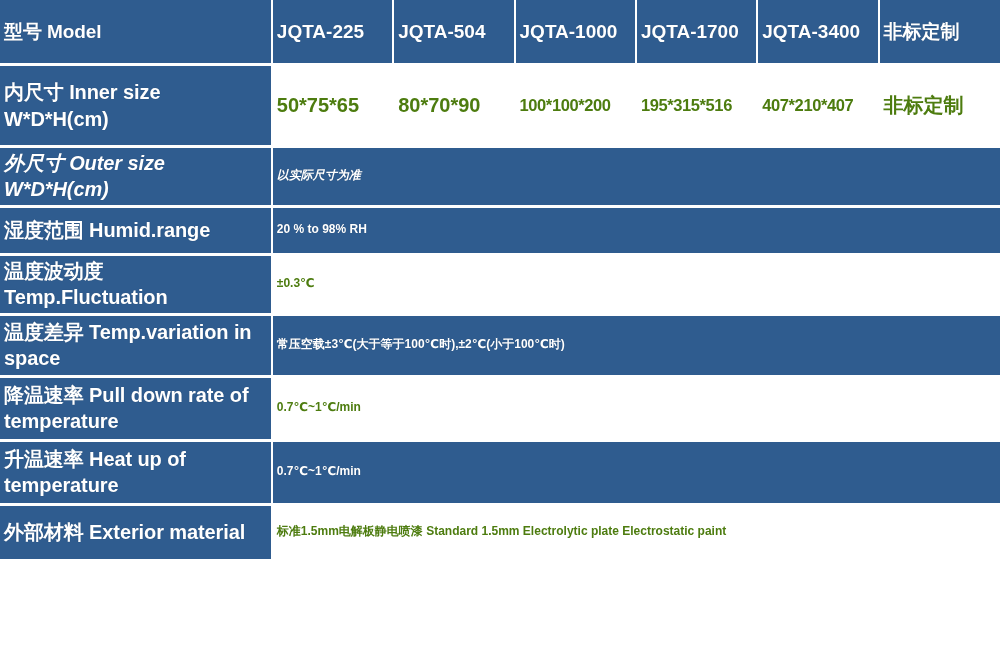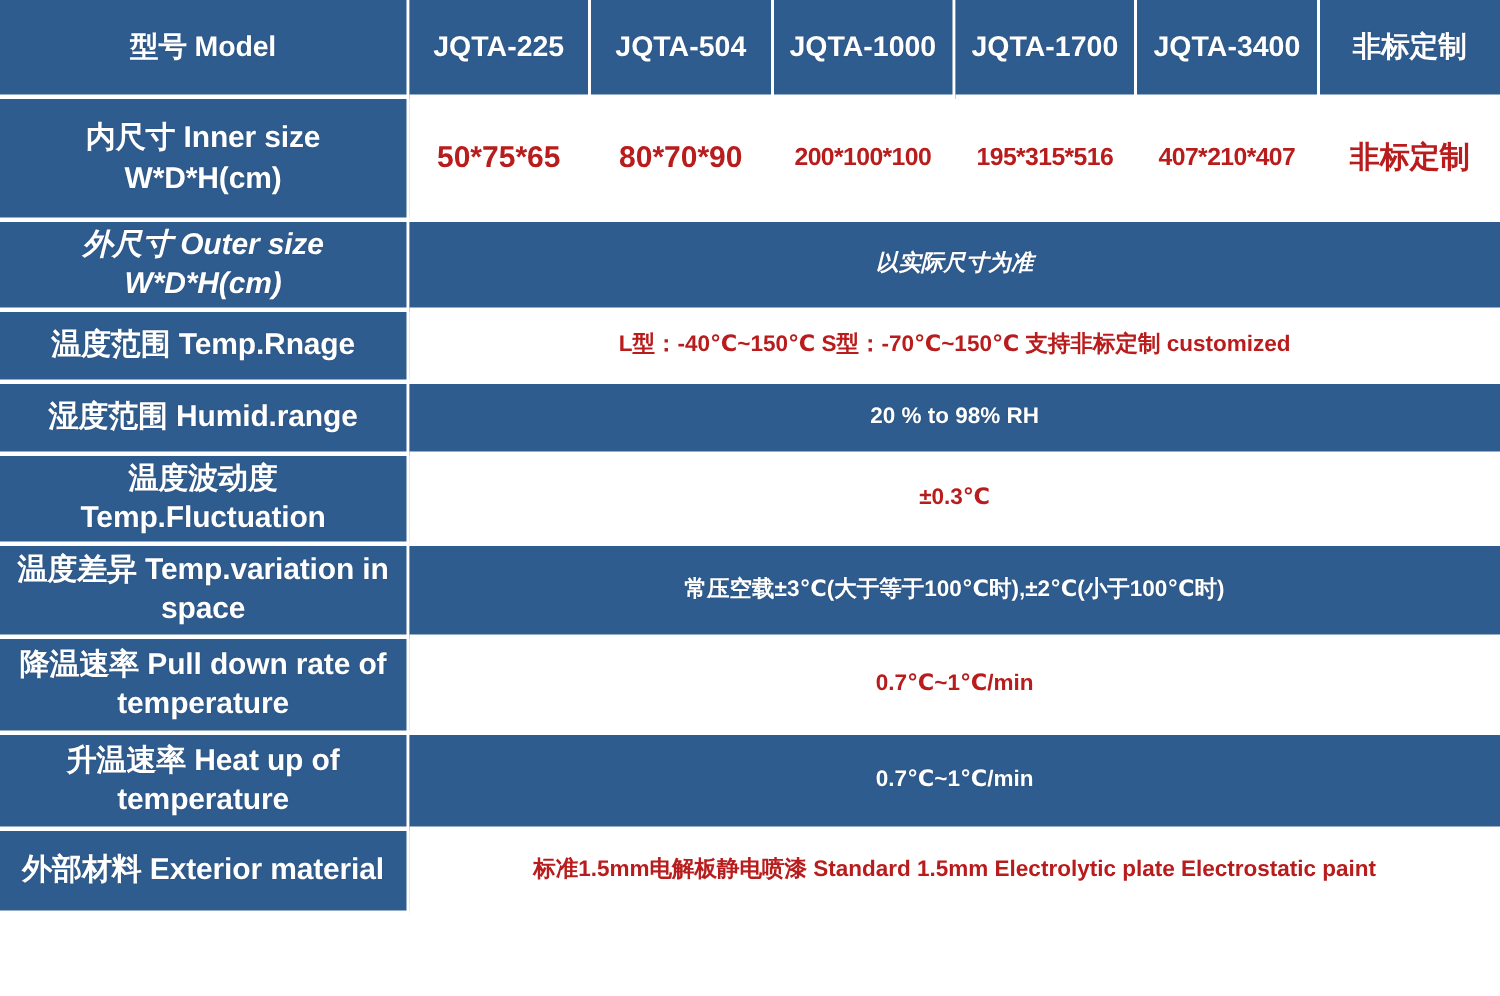--- a/index.html
+++ b/index.html
@@ -17,59 +17,58 @@
 
   #spec-table {
     width: 1000px;
     border-collapse: separate;
     border-spacing: 0;
     table-layout: fixed;
   }
 
   #spec-table td {
     padding: 2px 4px;
-    text-align: center;
     vertical-align: middle;
     font-weight: bold;
     line-height: 1.32;
     box-sizing: border-box;
     border-right: 2px solid #ffffff;
     border-bottom: 3px solid #ffffff;
     overflow: hidden;
   }
 
   
   .c-blue {
     background: #2F5C8F;
     color: #ffffff;
     text-shadow: 0 0 1px rgba(0,0,0,0.25);
   }
   .c-white {
     background: #ffffff;
-    color: #b91c1c;
+    color: #4d7c0f;
   }
 
   
   .label-col {
     width: 272px;
     font-size: 17px;
     letter-spacing: -0.1px;
   }
 
   
   .model-col { width: 121px; }
 
   
   .custom-col { width: 120px; }
 
   
   .f-head   { font-size: 19px; }
   .f-val    { font-size: 20px; }
   .f-valsm  { font-size: 16.5px; letter-spacing: -0.4px; }
-  .f-wide   { font-size: 15px; }
+  .f-wide   { font-size: 12px; }
 
   
   .r-head    { height: 66px; }
   .r-inner   { height: 82px; }
   .r-outer   { height: 48px; font-style: italic; }
   .r-cap     { height: 48px; }
   .r-temp    { height: 48px; }
   .r-humid   { height: 48px; }
   .r-fluct   { height: 48px; }
   .r-var     { height: 62px; }
@@ -93,36 +92,32 @@
       <td class="model-col c-blue f-head">JQTA-1000</td>
       <td class="model-col c-blue f-head">JQTA-1700</td>
       <td class="model-col c-blue f-head">JQTA-3400</td>
       <td class="custom-col c-blue f-head">非标定制</td>
     </tr>
 
     <tr class="r-inner">
       <td class="label-col c-blue f-val">内尺寸 Inner size W*D*H(cm)</td>
       <td class="model-col c-white f-val">50*75*65</td>
       <td class="model-col c-white f-val">80*70*90</td>
-      <td class="model-col c-white f-valsm">200*100*100</td>
+      <td class="model-col c-white f-valsm">100*100*200</td>
       <td class="model-col c-white f-valsm">195*315*516</td>
       <td class="model-col c-white f-valsm">407*210*407</td>
       <td class="custom-col c-white f-val">非标定制</td>
     </tr>
 
     <tr class="r-outer">
       <td class="label-col c-blue f-val">外尺寸 Outer size W*D*H(cm)</td>
       <td colspan="6" class="c-blue f-wide">以实际尺寸为准</td>
     </tr>
 
 
-    <tr class="r-temp">
-      <td class="label-col c-blue f-val">温度范围 Temp.Rnage</td>
-      <td colspan="6" class="c-white f-wide">L型：-40℃~150℃   S型：-70℃~150℃  支持非标定制 customized</td>
-    </tr>
 
     <tr class="r-humid">
       <td class="label-col c-blue f-val">湿度范围 Humid.range</td>
       <td colspan="6" class="c-blue f-wide">20 % to 98% RH</td>
     </tr>
 
     <tr class="r-fluct">
       <td class="label-col c-blue f-val">温度波动度 Temp.Fluctuation</td>
       <td colspan="6" class="c-white f-wide">±0.3℃</td>
     </tr>

